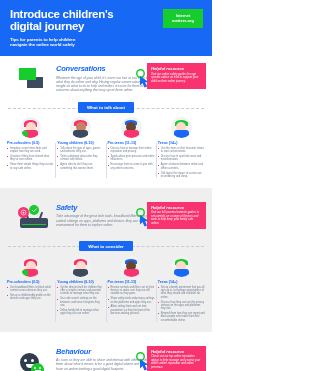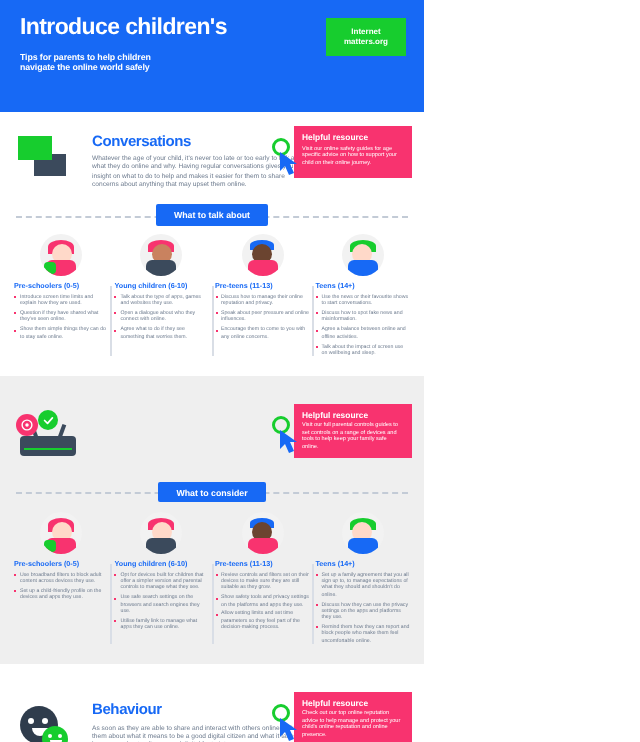--- a/index.html
+++ b/index.html
@@ -66,24 +66,25 @@
     background-size:7.2px 14px;
     background-repeat:repeat-x;
   }
 
   
   .section { position:relative; padding:0; }
   .section.alt { background:#efefef; }
   .section-top-zig { position:relative; height:7px; width:212px; }
 
   .sec-head {
-    display:flex; align-items:center;
-    padding:8px 8px 0 8px;
+    display:flex; align-items:flex-start;
+    padding:8px 8px 0 18px;
     position:relative;
     min-height:40px;
+    font-style:italic;
   }
   .sec-icon {
     width:34px; height:30px;
     flex:0 0 34px;
     position:relative;
     margin-top:2px;
   }
   .sec-textwrap { flex:1 1 auto; padding-left:4px; padding-top:1px; }
   .sec-title {
     color:#1769f5; font-size:7.5px; font-weight:bold; line-height:8px;
@@ -201,20 +202,21 @@
   .mouth { position:absolute; background:#fff; border-radius:0 0 4px 4px; }
 </style>
 </head>
 <body>
 
 <div class="page">
 
   <div class="header">
     <div class="header-title">
       <div>Introduce children's</div>
+      <div>digital journey</div>
     </div>
     <div class="header-sub">
       <div>Tips for parents to help children</div>
       <div>navigate the online world safely</div>
     </div>
     <div class="logo">
       <div class="logo-l1">Internet</div>
       <div class="logo-l2">matters.org</div>
     </div>
     <div class="zig zig-blue"></div>
@@ -329,20 +331,24 @@
               <circle cx="10" cy="10" r="7" fill="none" stroke="#fff" stroke-width="2"></circle>
               <circle cx="10" cy="10" r="2.5" fill="#fff"></circle>
             </svg>
         </div>
         <div class="badge badge-green">
           <svg viewBox="0 0 20 20" width="6.5" height="6.5">
               <path d="M4 10 L8.5 14.5 L16 6" fill="none" stroke="#fff" stroke-width="2.6" stroke-linecap="round" stroke-linejoin="round"></path>
             </svg>
         </div>
       </div>
+      <div class="sec-textwrap">
+        <div class="sec-title">Safety</div>
+        <div class="sec-body">Take advantage of the great tech tools, broadband filters and parental control settings on apps, platforms and devices they use to create a safer environment for them to explore online.</div>
+      </div>
       <div class="resource">
         <div class="cursor-icon">
           <svg viewBox="0 0 36 40" width="18" height="20">
             <circle cx="11" cy="9" r="7.5" fill="none" stroke="#17cd2e" stroke-width="3"></circle>
             <path d="M10 14 L10 33 L15 28 L19 37 L24 35 L20 26 L27 26 Z" fill="#1769f5"></path>
           </svg>
         </div>
         <div class="resource-title">Helpful resource</div>
         <div class="resource-body">Visit our full parental controls guides to set controls on a range of devices and tools to help keep your family safe online.</div>
       </div>

